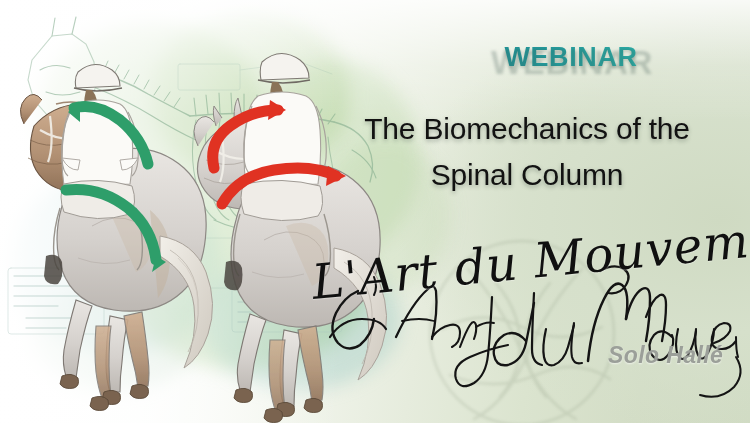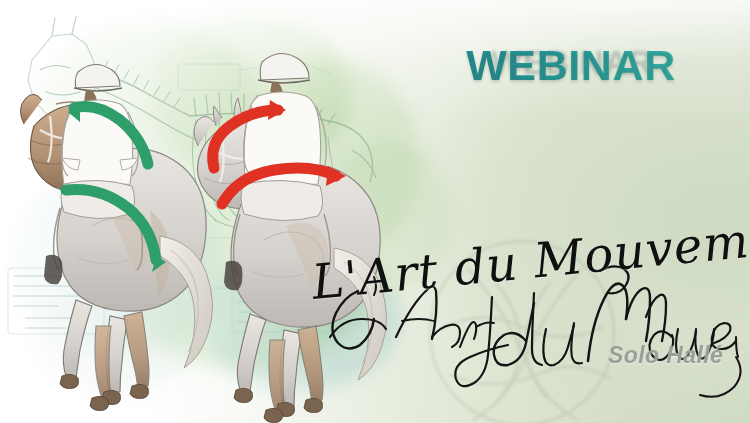--- a/index.html
+++ b/index.html
@@ -61,21 +61,21 @@
   }
   #art svg { display: block; }
 
   
   .webinar {
     position: absolute;
     left: 441px;
     top: 44px;
     width: 260px;
     text-align: center;
-    font-size: 43px;
+    font-size: 27px;
     font-weight: bold;
     letter-spacing: 0.6px;
     line-height: 1;
     background: linear-gradient(95deg, #1f8e93 0%, #23979a 35%, #2aa9a4 72%, #38b5ac 100%);
     -webkit-background-clip: text;
     background-clip: text;
     color: transparent;
     -webkit-text-fill-color: transparent;
     text-shadow: 0 2px 3px rgba(60,80,70,0.22);
   }
@@ -357,20 +357,22 @@
           <path d="M222,204 q16,-28 52,-34 q38,-6 62,6" fill="none" stroke="#e03024" stroke-width="11" stroke-linecap="round"></path>
           <path d="M328,166 l18,10 l-20,10 Z" fill="#e03024"></path>
         </g>
       </g>
     </svg>
   </div>
 
   <div class="webinar-shadow">WEBINAR</div>
   <div class="webinar">WEBINAR</div>
 
+  <div class="headline">The Biomechanics of the
+Spinal Column</div>
 
   <div id="logo">
     <svg width="450" height="198" viewBox="0 0 450 198" xmlns="http://www.w3.org/2000/svg">
 
       <g opacity="0.17" fill="none" stroke="#6c7a62" stroke-width="2.4" stroke-linecap="round" filter="url(#softer)">
         <circle cx="222" cy="108" r="92"></circle>
         <path d="M168,44 q34,36 54,84 q20,48 54,66"></path>
         <path d="M282,44 q-34,36 -54,84 q-20,48 -54,66"></path>
         <path d="M142,104 q40,-22 80,-2 q40,20 80,0"></path>
         <path d="M196,58 q22,26 24,56 q2,32 -20,58"></path>

